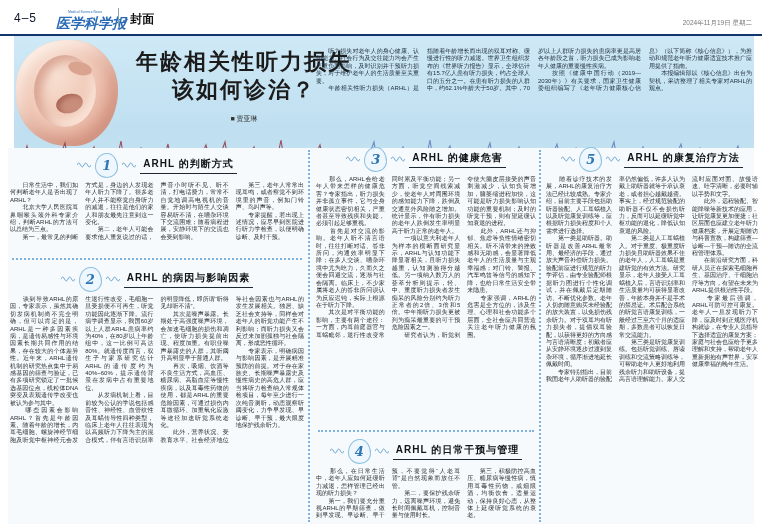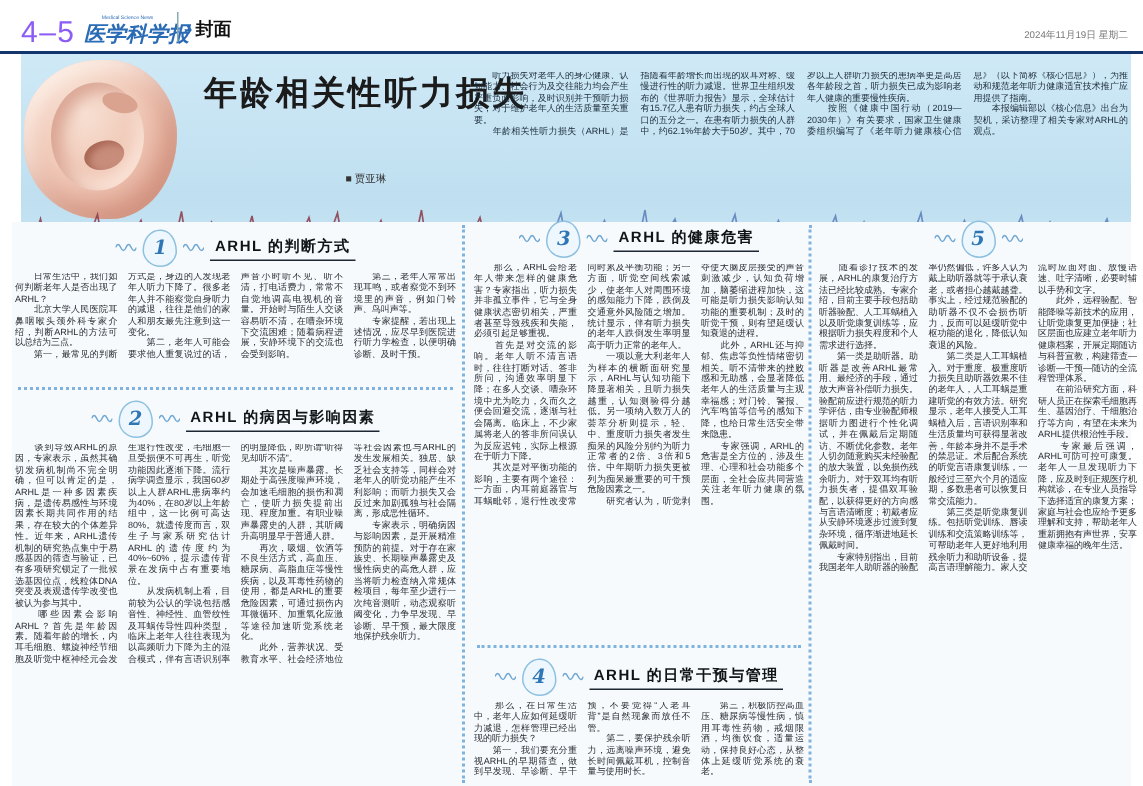--- a/index.html
+++ b/index.html
@@ -1,21 +1,21 @@
 <!DOCTYPE html>
 <html><head>
 <meta charset="utf-8">
 <style>
   html,body{margin:0;padding:0;background:#fff;}
   .page{position:relative;width:762px;height:524px;background:#ffffff;overflow:hidden;
         font-family:"Liberation Sans","DejaVu Sans",sans-serif;color:#222;}
   
   .header{position:absolute;top:0;left:0;width:762px;height:34px;background:#fff;
           border-bottom:2px solid #14366e;}
-  .pagenum{position:absolute;left:14px;top:11px;font-size:20px;color:#8b5cf6;letter-spacing:1px;}
+  .pagenum{position:absolute;left:14px;top:11px;font-size:12px;color:#0f172a;letter-spacing:1px;}
   .logo{position:absolute;left:56px;top:10px;width:58px;text-align:center;line-height:1;}
   .logo-en{font-size:4px;color:#2a6bb5;transform:scale(.85);white-space:nowrap;}
   .logo-cn{font-size:14px;color:#2a6bb5;font-family:"DejaVu Serif","Liberation Serif",serif;
            font-style:italic;font-weight:bold;margin-top:2px;white-space:nowrap;}
   .logo-sep{position:absolute;left:118px;top:8px;height:20px;border-left:1px solid #8aa;}
   .tab{position:absolute;left:124px;top:11px;font-size:12px;font-weight:bold;color:#111;cursor:pointer;}
   .tab-arrow{color:#2a6bb5;font-weight:bold;margin-right:2px;font-size:13px;}
   .date{position:absolute;right:10px;top:19px;font-size:6.5px;color:#777;}
   
   .banner{position:absolute;top:36px;left:14px;width:740px;height:135px;
@@ -78,20 +78,21 @@
 
   <div class="banner">
     <div class="ear">
       <div class="ear-main"></div>
       <div class="ear-inner"></div>
       <div class="ear-notch"></div>
       <div class="ear-canal"></div>
     </div>
     <div class="title">
       <div>年龄相关性听力损失</div>
+      <div>该如何诊治？</div>
     </div>
     <div class="byline">■ 贾亚琳</div>
     <div class="intro">　　听力损失对老年人的身心健康、认知能力、社会行为及交往能力均会产生严重负面影响，及时识别并干预听力损失，对于维护老年人的生活质量至关重要。
 　　年龄相关性听力损失（ARHL）是指随着年龄增长而出现的双耳对称、缓慢进行性的听力减退。世界卫生组织发布的《世界听力报告》显示，全球估计有15.7亿人患有听力损失，约占全球人口的五分之一。在患有听力损失的人群中，约62.1%年龄大于50岁。其中，70岁以上人群听力损失的患病率更是高居各年龄段之首，听力损失已成为影响老年人健康的重要慢性疾病。
 　　按照《健康中国行动（2019—2030年）》有关要求，国家卫生健康委组织编写了《老年听力健康核心信息》（以下简称《核心信息》），为推动和规范老年听力健康适宜技术推广应用提供了指南。
 　　本报编辑部以《核心信息》出台为契机，采访整理了相关专家对ARHL的观点。</div>
     <svg class="wave" viewBox="0 0 740 36" preserveAspectRatio="none">
       <polyline fill="none" stroke="#8e4050" stroke-width="1.1" opacity="0.9" points="0,22 5,17 9,25 13,12 17,29 21,20 27,22 32,15 36,27 40,20 46,22 51,9 55,31 59,17 63,24 69,20 75,22 80,13 84,27 88,20 94,22 99,16 103,25 107,7 111,33 115,20 121,22 127,14 131,26 135,20 141,22 146,17 150,24 154,10 158,30 162,20 168,22 173,15 177,26 181,20 187,22 192,11 196,28 200,20 206,22 211,8 215,31 219,17 223,24 229,20 235,22 240,13 244,26 248,20 254,22 259,16 263,25 267,6 271,33 275,20 281,22 287,17 291,24 295,20 301,22 306,11 310,28 314,20 320,22 325,15 330,21"></polyline>
       <polyline fill="none" stroke="#5f83bb" stroke-width="1.1" opacity="0.9" points="330,21 336,22 341,16 345,26 349,20 355,22 360,8 364,31 368,17 372,24 378,20 384,22 389,13 393,26 397,20 403,22 408,16 412,25 416,6 420,33 424,20 430,22 436,12 440,27 444,20 450,22 455,17 459,24 465,20 471,22 476,9 480,30 484,18 488,24 494,20 500,22 505,13 509,26 513,20 519,22 524,16 528,25 532,20 538,22 543,10 547,29 551,20 557,22 562,14 566,26 570,20 576,22 581,17 585,24 589,20 595,22 600,8 604,31 608,18 612,24 618,20 624,22 629,13 633,26 637,20 643,22 648,16 652,25 656,20 662,22 667,10 671,29 675,20 681,22 686,14 690,26 694,20 700,22 705,17 709,24 713,20 719,22 724,12 728,27 732,20 737,22 740,20"></polyline>
     </svg>
@@ -177,20 +178,21 @@
 
   <div class="group" style="left:546px;top:146px;width:212px;">
     <div class="sec-head">
       <svg class="squiggle" width="14" height="8" viewBox="0 0 14 8">
           <path d="M0,4 Q1.7,0 3.5,4 T7,4 T10.5,4 T14,4" stroke="#6fa7d4" fill="none" stroke-width="1"></path>
         </svg>
       <span class="badge">5</span>
       <svg class="squiggle" width="14" height="8" viewBox="0 0 14 8">
           <path d="M0,4 Q1.7,0 3.5,4 T7,4 T10.5,4 T14,4" stroke="#6fa7d4" fill="none" stroke-width="1"></path>
         </svg>
+      <span class="sec-title">ARHL 的康复治疗方法</span>
     </div>
     <div id="sec5b" class="sec-body cols3">　　随着诊疗技术的发展，ARHL的康复治疗方法已经比较成熟。专家介绍，目前主要手段包括助听器验配、人工耳蜗植入以及听觉康复训练等，应根据听力损失程度和个人需求进行选择。
 　　第一类是助听器。助听器是改善ARHL最常用、最经济的手段，通过放大声音补偿听力损失。验配前应进行规范的听力学评估，由专业验配师根据听力图进行个性化调试，并在佩戴后定期随访、不断优化参数。老年人切勿随意购买未经验配的放大装置，以免损伤残余听力。对于双耳均有听力损失者，提倡双耳验配，以获得更好的方向感与言语清晰度；初戴者应从安静环境逐步过渡到复杂环境，循序渐进地延长佩戴时间。
 　　专家特别指出，目前我国老年人助听器的验配率仍然偏低，许多人认为戴上助听器就等于承认衰老，或者担心越戴越聋。事实上，经过规范验配的助听器不仅不会损伤听力，反而可以延缓听觉中枢功能的退化，降低认知衰退的风险。
 　　第二类是人工耳蜗植入。对于重度、极重度听力损失且助听器效果不佳的老年人，人工耳蜗是重建听觉的有效方法。研究显示，老年人接受人工耳蜗植入后，言语识别率和生活质量均可获得显著改善，年龄本身并不是手术的禁忌证。术后配合系统的听觉言语康复训练，一般经过三至六个月的适应期，多数患者可以恢复日常交流能力。
 　　第三类是听觉康复训练。包括听觉训练、唇读训练和交流策略训练等，可帮助老年人更好地利用残余听力和助听设备，提高言语理解能力。家人交流时应面对面、放慢语速、吐字清晰，必要时辅以手势和文字。
 　　此外，远程验配、智能降噪等新技术的应用，让听觉康复更加便捷；社区层面也应建立老年听力健康档案，开展定期随访与科普宣教，构建筛查—诊断—干预—随访的全流程管理体系。
 　　在前沿研究方面，科研人员正在探索毛细胞再生、基因治疗、干细胞治疗等方向，有望在未来为ARHL提供根治性手段。
 　　专家最后强调，ARHL可防可控可康复。老年人一旦发现听力下降，应及时到正规医疗机构就诊，在专业人员指导下选择适宜的康复方案；家庭与社会也应给予更多理解和支持，帮助老年人重新拥抱有声世界，安享健康幸福的晚年生活。</div>
   </div>

